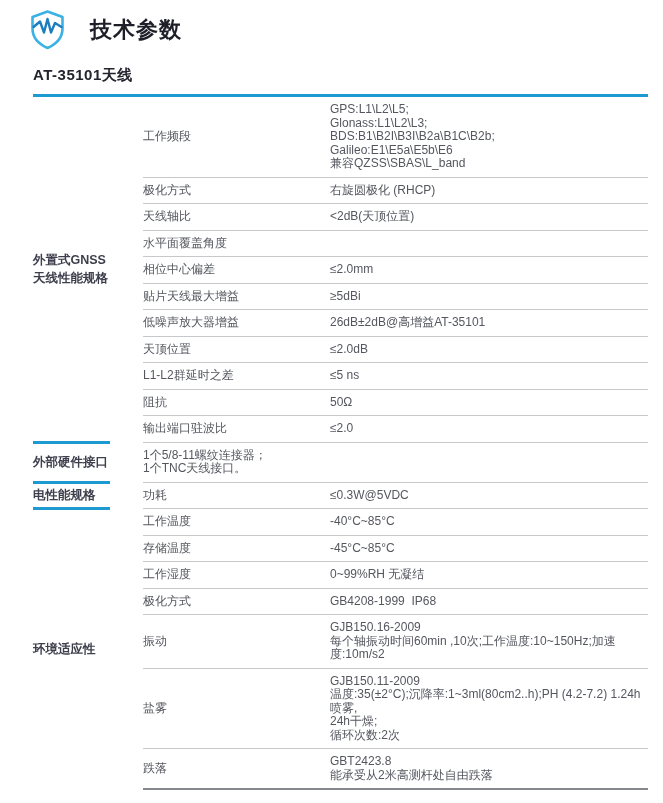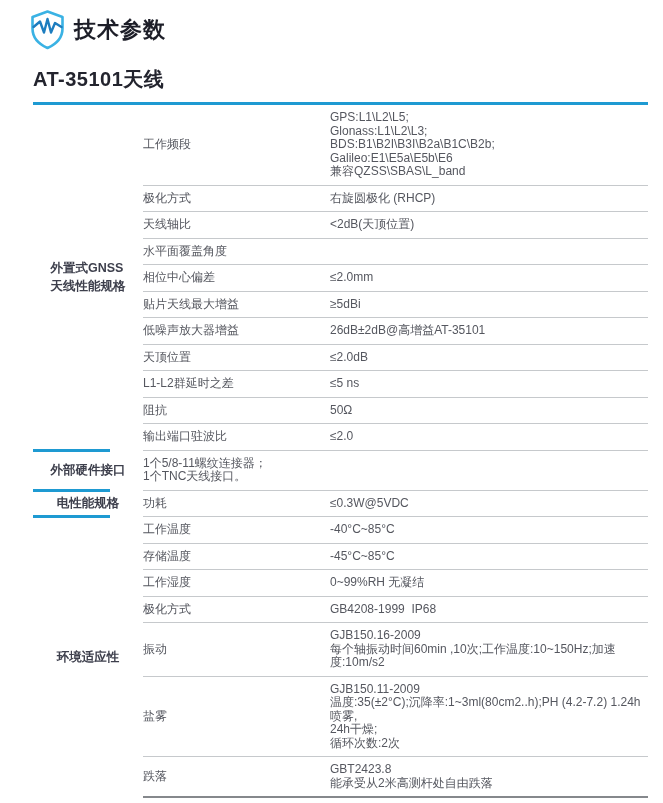--- a/index.html
+++ b/index.html
@@ -10,28 +10,28 @@
     --dark:#1d1e28;
     --cat:#3d3f4c;
   }
   *{box-sizing:border-box;}
   html,body{margin:0;padding:0;}
   body{
     width:663px;height:803px;overflow:hidden;background:#ffffff;
     font-family:"Liberation Sans","DejaVu Sans",sans-serif;
     color:var(--text);
   }
-  .header{display:flex;align-items:center;gap:8px;padding:9px 0 0 29px;}
+  .header{display:flex;align-items:center;gap:24px;padding:9px 0 0 29px;}
   .shield-icon{display:inline-flex;flex:0 0 auto;}
   .page-title{font-size:22px;font-weight:700;color:var(--dark);letter-spacing:1px;}
-  .subtitle{margin:15px 15px 0 33px;font-size:20px;font-weight:700;color:#23242e;letter-spacing:0.5px;}
+  .subtitle{margin:15px 15px 0 33px;font-size:15px;font-weight:700;color:#23242e;letter-spacing:0.5px;}
   .top-rule{margin:9px 15px 0 33px;height:3px;background:var(--accent);}
   .spec-table{margin:0 15px 0 33px;}
   .spec-section{display:flex;}
-  .cat{flex:0 0 110px;width:110px;position:relative;display:flex;align-items:center;justify-content:center;}
+  .cat{flex:0 0 110px;width:110px;position:relative;display:flex;align-items:center;}
   .cat-label{font-size:12.5px;font-weight:700;color:var(--cat);line-height:1.42;}
   .cat-bar{position:absolute;left:0;bottom:-1px;width:77px;height:3px;background:var(--accent);}
   .rows{flex:1;min-width:0;}
   .row{
     display:flex;align-items:center;border-bottom:1px solid var(--sep);
     padding:6px 0;font-size:12px;line-height:13.5px;
   }
   .param{flex:0 0 187px;width:187px;padding-right:16px;}
   .param-span{flex:1;}
   .value{flex:1;min-width:0;padding-right:4px;}

